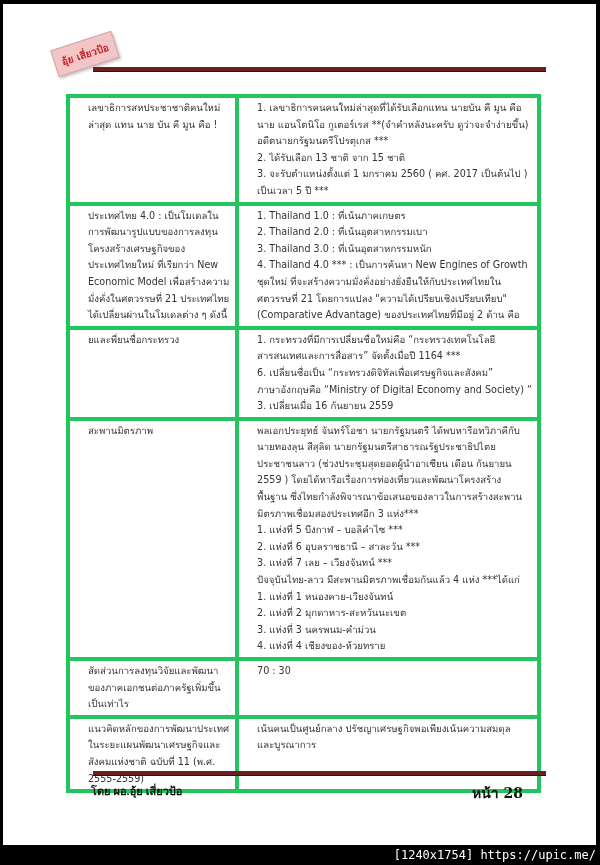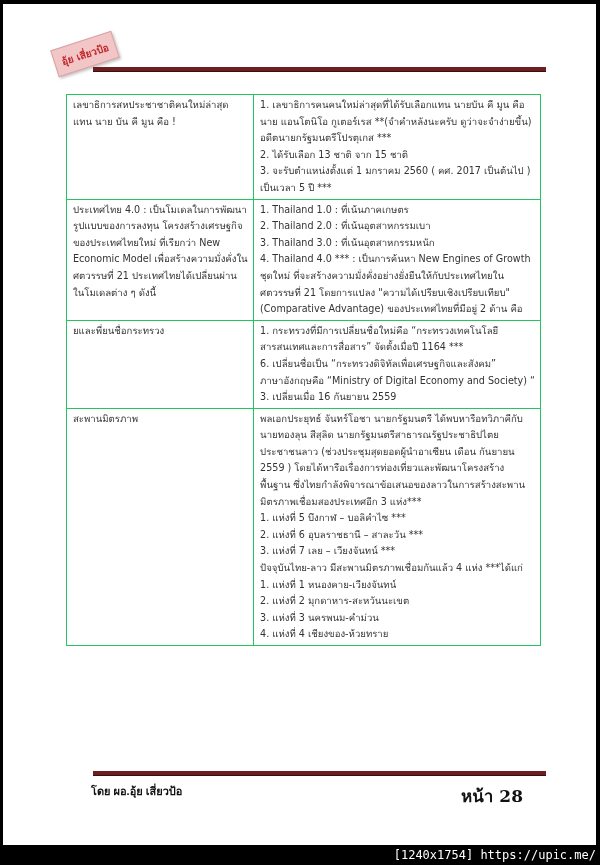--- a/index.html
+++ b/index.html
@@ -29,35 +29,35 @@
     .header-rule {
       position: absolute; left: 90px; top: 63px; width: 453px; height: 4px;
       background: #6b1f1f; border-bottom: 1px solid #3a0e0e;
     }
     table.qa {
       position: absolute; left: 63px; top: 90px; width: 475px;
       border-collapse: collapse; font-size: 9.6px; color: #333;
       font-family: "DejaVu Sans", sans-serif; line-height: 16.6px;
     }
     table.qa td {
-      border: 1px solid #22c55e; vertical-align: top;
-      padding: 2px 5px 2px 6px;
+      border: 4px solid #22c55e; vertical-align: top;
+      padding: 2px 5px 2px 18px;
     }
     table.qa td.q { width: 180px; }
     .ans-line { display: block; white-space: nowrap; }
     .footer-rule {
       position: absolute; left: 90px; top: 767px; width: 453px; height: 4px;
       background: #6b1f1f; border-bottom: 1px solid #3a0e0e;
     }
     .footer-left {
       position: absolute; left: 88px; top: 778px; font-size: 11px; font-weight: bold;
       color: #111; font-family: Liberation Sans, sans-serif;
     }
     .footer-right {
-      position: absolute; right: 73px; top: 778px; font-size: 17px; font-weight: bold;
+      position: absolute; right: 73px; top: 778px; font-size: 14px; font-weight: bold;
       color: #111; font-family: "DejaVu Serif", serif;
     }
     .watermark {
       position: absolute; right: 4px; bottom: 3px; color: #fff; font-size: 12px;
       font-family: "DejaVu Sans Mono", monospace;
     }
   </style>
 </head>
 <body>
 
@@ -114,20 +114,33 @@
             <span class="ans-line">1. แห่งที่ 5 บึงกาฬ – บอลิคำไซ ***</span>
             <span class="ans-line">2. แห่งที่ 6 อุบลราชธานี – สาละวัน ***</span>
             <span class="ans-line">3. แห่งที่ 7 เลย – เวียงจันทน์ ***</span>
             <span class="ans-line">ปัจจุบันไทย-ลาว มีสะพานมิตรภาพเชื่อมกันแล้ว 4 แห่ง ***ได้แก่</span>
             <span class="ans-line">1. แห่งที่ 1 หนองคาย-เวียงจันทน์</span>
             <span class="ans-line">2. แห่งที่ 2 มุกดาหาร-สะหวันนะเขต</span>
             <span class="ans-line">3. แห่งที่ 3 นครพนม-คำม่วน</span>
             <span class="ans-line">4. แห่งที่ 4 เชียงของ-ห้วยทราย</span>
           </td>
         </tr>
+        <tr>
+          <td class="q">สัดส่วนการลงทุนวิจัยและพัฒนาของภาคเอกชนต่อภาครัฐเพิ่มขึ้นเป็นเท่าไร</td>
+          <td>
+            <span class="ans-line">70 : 30</span>
+          </td>
+        </tr>
+        <tr>
+          <td class="q">แนวคิดหลักของการพัฒนาประเทศในระยะแผนพัฒนาเศรษฐกิจและสังคมแห่งชาติ ฉบับที่ 11 (พ.ศ. 2555-2559)</td>
+          <td>
+            <span class="ans-line">เน้นคนเป็นศูนย์กลาง ปรัชญาเศรษฐกิจพอเพียงเน้นความสมดุล</span>
+            <span class="ans-line">และบูรณาการ</span>
+          </td>
+        </tr>
       </tbody>
   </table>
 
   <div class="footer-rule"></div>
   <div class="footer-left">โดย  ผอ.อุ้ย เสี่ยวป้อ</div>
   <div class="footer-right">หน้า 28</div>
 </div>
 
 <div class="watermark">[1240x1754] https://upic.me/</div>
 

